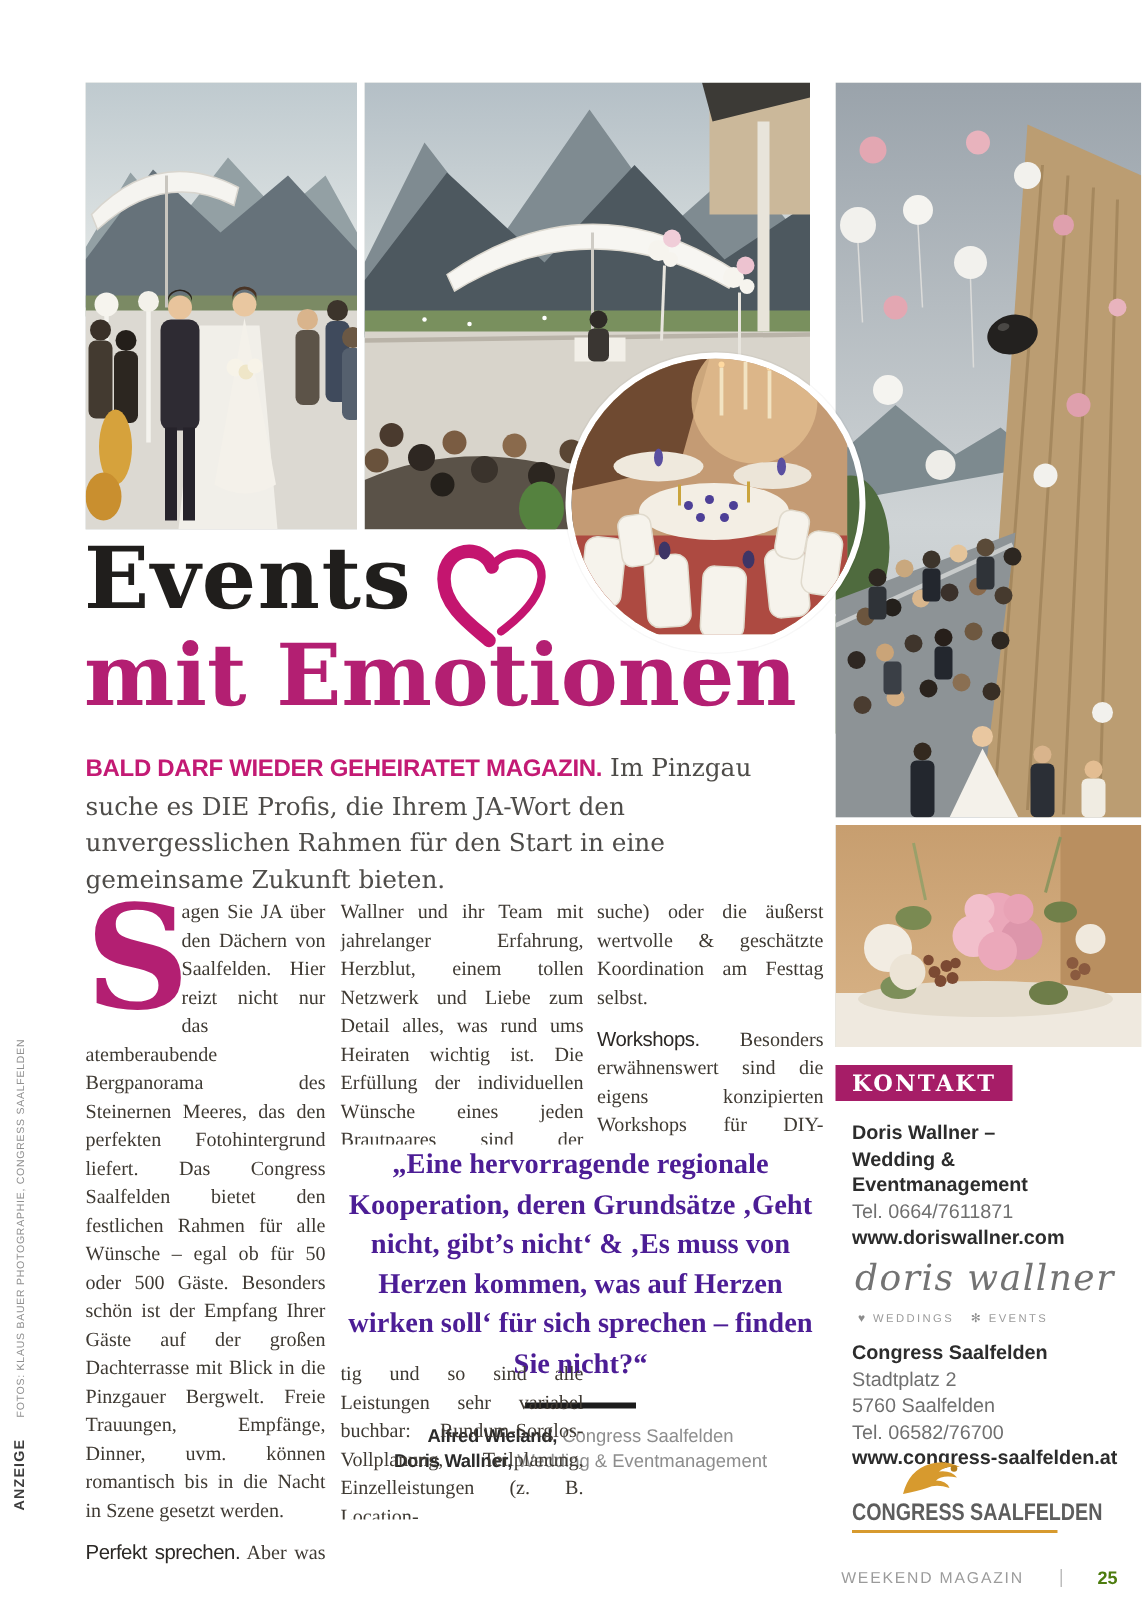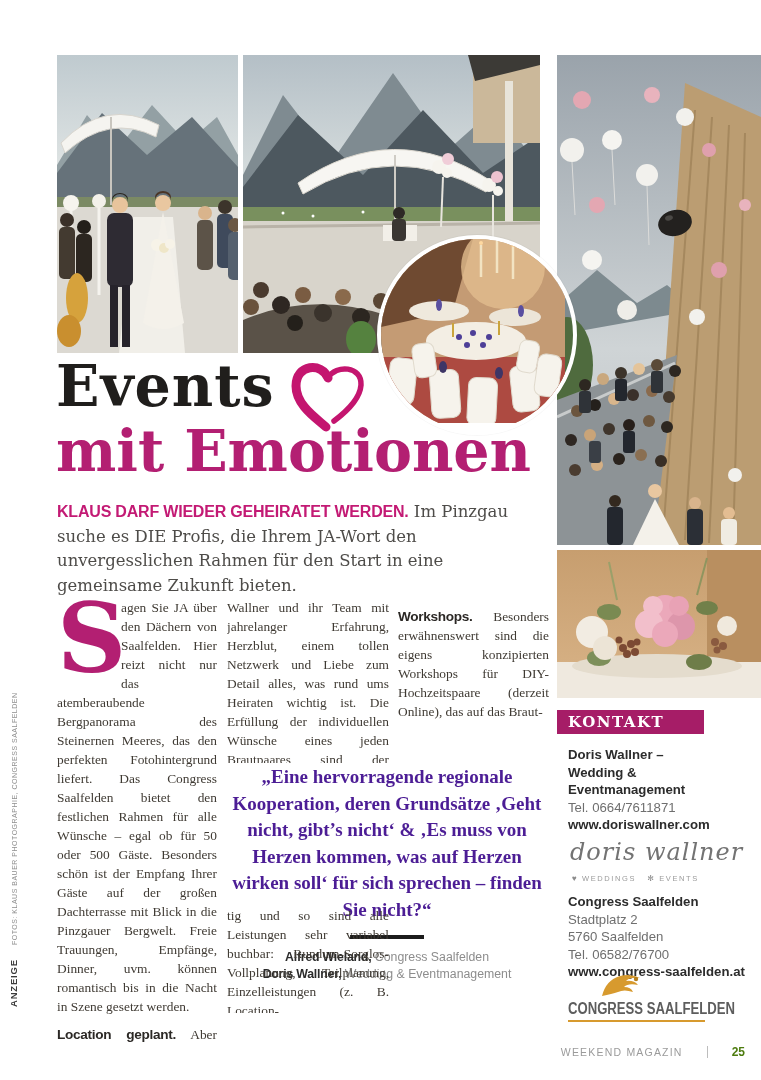--- a/index.html
+++ b/index.html
@@ -24,35 +24,35 @@
   
   .bodycol{position:absolute;top:598px;font-family:"Liberation Serif",serif;
     font-size:13.4px;line-height:19px;color:#3f3a33;text-align:justify;overflow:hidden;}
   .col1{left:57px;width:160px;height:447px;}
   .col2t{left:227px;width:162px;height:165px;}
   .col3t{left:398px;width:151px;height:165px;}
   .col2b{left:227px;top:906px;width:162px;height:107px;}
   .col3b{left:398px;top:938px;width:151px;height:107px;}
   .dropcap{float:left;font-family:"DejaVu Serif",serif;font-weight:700;color:#b31f72;
     font-size:96px;line-height:74px;width:58px;height:74px;margin:4px 6px 0 0;}
-  .subhead{font-family:"Liberation Sans",sans-serif;font-weight:700;color:#2b2825;
+  .subhead{font-family:"Liberation Sans",sans-serif;font-weight:400;color:#2b2825;
     letter-spacing:-0.3px;font-size:13.6px;}
   .p2{margin-top:9px;}
   .endstar{color:#b31f72;font-weight:700;margin-left:5px;font-family:"DejaVu Sans",sans-serif;font-size:13px;}
 
   
   .quote{position:absolute;left:224px;top:764px;width:326px;text-align:center;}
   .quote-text{font-family:Liberation Serif, serif;font-weight:700;font-size:19px;
     line-height:26.5px;color:#4c1d95;}
   .quote-bar{width:74px;height:4px;background:#1c1c1c;margin:12px auto 10px auto;}
   .attr{font-size:12.3px;line-height:16.5px;color:#8d8d8d;}
   .attr b{color:#2b2b2b;font-weight:700;letter-spacing:-0.2px;}
 
   
-  .kontakt-bar{position:absolute;left:557px;top:710px;width:147px;height:24px;background:#a61d67;
+  .kontakt-bar{position:absolute;left:557px;top:710px;width:118px;height:24px;background:#a61d67;
     color:#fff;font-family:"DejaVu Serif",serif;font-weight:700;font-size:15px;line-height:24px;
     letter-spacing:1.5px;padding-left:11px;box-sizing:border-box;}
   .side-block{position:absolute;left:568px;font-size:13.2px;line-height:17.6px;color:#6f6f6f;}
   .side-block .bold{font-weight:700;color:#2c2c2c;}
   .side-link{font-weight:700;color:#2c2c2c;text-decoration:none;cursor:pointer;}
   .logo-script{position:absolute;left:570px;top:838px;font-family:"DejaVu Serif",serif;
     font-style:italic;font-size:24px;color:#737373;letter-spacing:1px;}
   .logo-sub{position:absolute;left:572px;top:874px;font-size:7.5px;letter-spacing:1.6px;color:#9b9b9b;}
   .logo-sub .tiny{font-size:8px;color:#8c8c8c;}
   .congress-logo-text{position:absolute;left:568px;top:1000px;font-weight:700;font-size:16px;
@@ -349,35 +349,36 @@
   <div class="title-black">Events</div>
   <div class="heart-wrap">
     <svg width="82" height="74" viewBox="0 0 82 74" aria-hidden="true">
       <path d="M40,20 C34,4 8,6 8,28 C8,47 28,60 38,69" fill="none" stroke="#c4156f" stroke-width="9" stroke-linecap="round"></path>
       <path d="M40,20 C48,6 74,8 73,27 C72,41 58,54 46,63" fill="none" stroke="#c4156f" stroke-width="5.5" stroke-linecap="round"></path>
     </svg>
   </div>
   <div class="title-pink">mit Emotionen</div>
 
   <div class="lead">
-    <b>KLAUS DARF WIEDER GEHEIRATET WERDEN.</b><span> Im Pinzgau suche es DIE Profis, die Ihrem JA-Wort den unvergesslichen Rahmen für den Start in eine gemeinsame Zukunft bieten.</span>
+    <b>BALD DARF WIEDER GEHEIRATET MAGAZIN.</b><span> Im Pinzgau suche es DIE Profis, die Ihrem JA-Wort den unvergesslichen Rahmen für den Start in eine gemeinsame Zukunft bieten.</span>
   </div>
 
   <div class="bodycol col1">
     <span class="dropcap">S</span><span>agen Sie JA über den Dächern von Saalfelden. Hier reizt nicht nur das atemberaubende Bergpanorama des Steinernen Meeres, das den perfekten Fotohintergrund liefert. Das Congress Saalfelden bietet den festlichen Rahmen für alle Wünsche – egal ob für 50 oder 500 Gäste. Besonders schön ist der Empfang Ihrer Gäste auf der großen Dachterrasse mit Blick in die Pinzgauer Bergwelt. Freie Trauungen, Empfänge, Dinner, uvm. können romantisch bis in die Nacht in Szene gesetzt werden.</span>
     <div class="p2">
-      <span class="subhead">Location geplant.</span><span> Aber was wären die schönste Location, das beste Essen und die feinsten Getränke ohne eine gute Planung. Dafür bieten Doris</span>
+      <span class="subhead">Perfekt sprechen.</span><span> Aber was wären die schönste Location, das beste Essen und die feinsten Getränke ohne eine gute Planung. Dafür bieten Doris</span>
     </div>
   </div>
 
   <div class="bodycol col2t">
     <span>Wallner und ihr Team mit jahrelanger Erfahrung, Herzblut, einem tollen Netzwerk und Liebe zum Detail alles, was rund ums Heiraten wichtig ist. Die Erfüllung der individuellen Wünsche eines jeden Brautpaares sind der Hochzeitsplanerin sehr wich-</span>
   </div>
 
   <div class="bodycol col3t">
+    <span>suche) oder die äußerst wertvolle &amp; geschätzte Koordination am Festtag selbst.</span>
     <div class="p2">
       <span class="subhead">Workshops.</span><span> Besonders erwähnenswert sind die eigens konzipierten Workshops für DIY-Hochzeitspaare (derzeit Online), das auf das Braut-</span>
     </div>
   </div>
 
   <div class="quote">
     <div class="quote-text">„Eine hervorragende regionale Kooperation, deren Grundsätze ‚Geht nicht, gibt’s nicht‘ &amp; ‚Es muss von Herzen kommen, was auf Herzen wirken soll‘ für sich sprechen – finden Sie nicht?“</div>
     <div class="quote-bar"></div>
     <div class="attr">
       <b>Alfred Wieland,</b><span> Congress Saalfelden</span>

